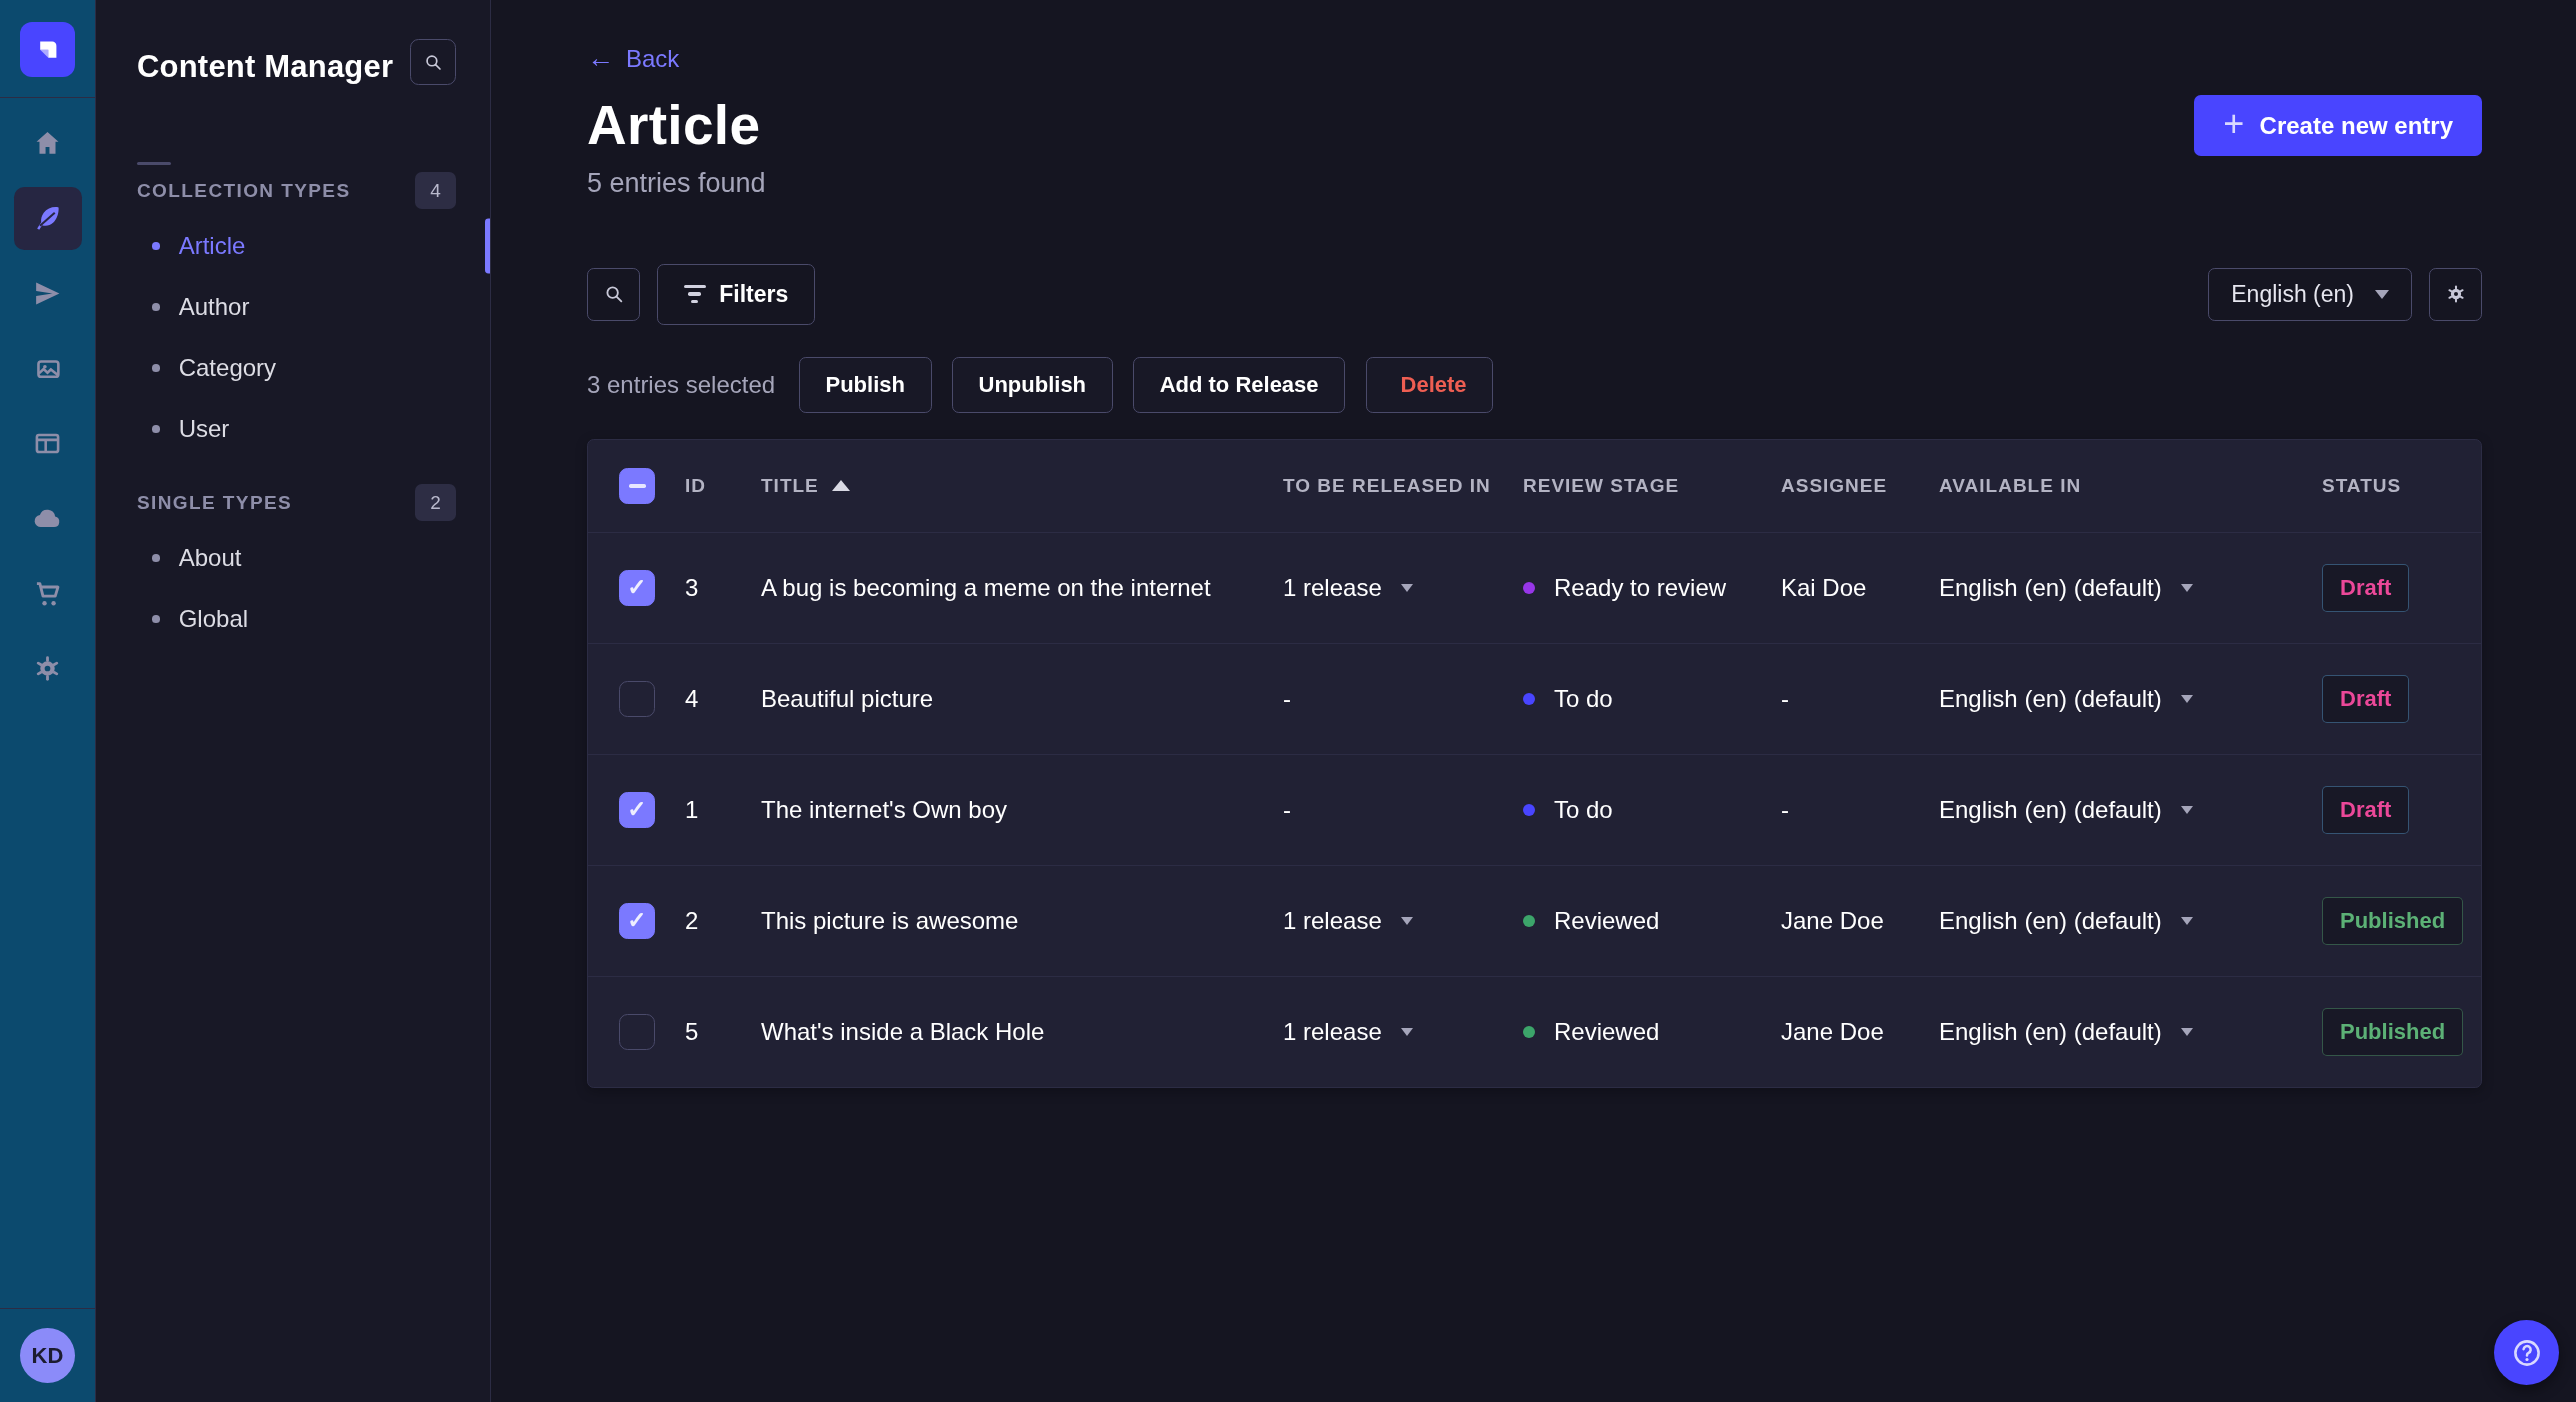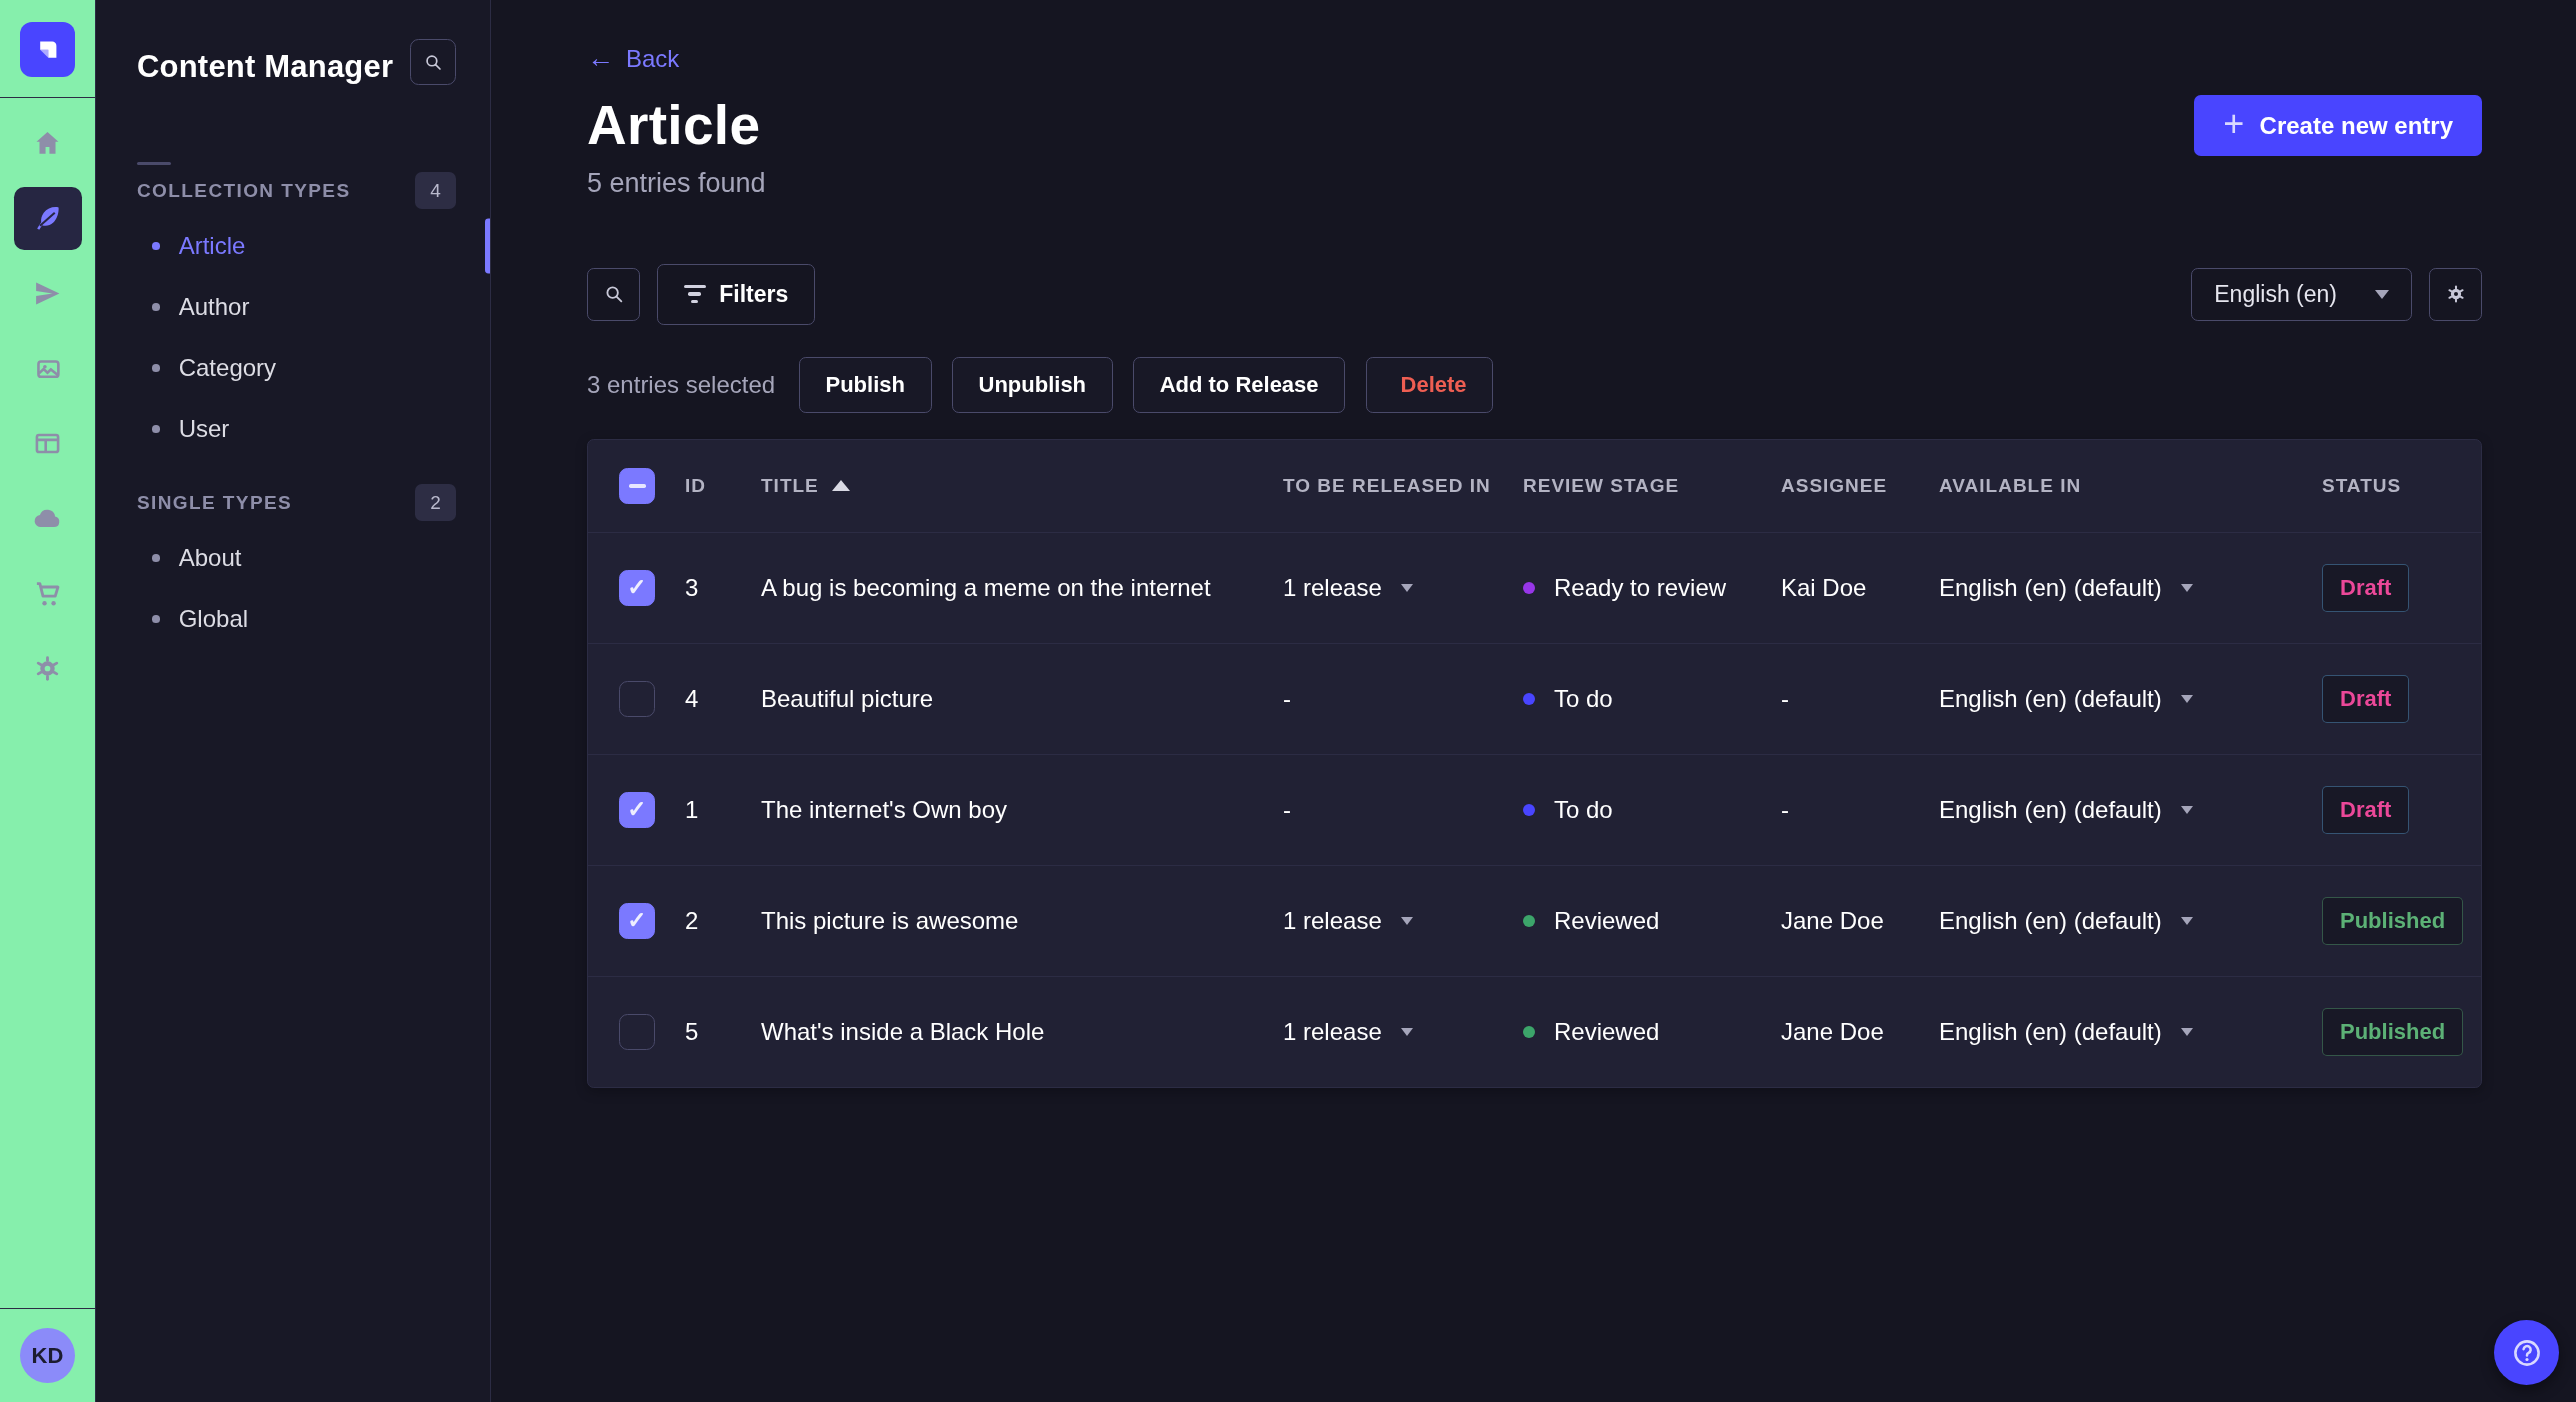--- a/index.html
+++ b/index.html
@@ -1,21 +1,21 @@
 <!DOCTYPE html>
 <html style="font-size:13.6px"><head>
 <meta charset="utf-8">
 <style>
   * { margin:0; padding:0; box-sizing:border-box; }
   html,body { width:2576px; height:1402px; overflow:hidden; }
   body { background:#151521; color:#fff; font-family:"Liberation Sans", sans-serif; position:relative; }
   .app { display:flex; height:100%; }
 
   
-  .rail { width:96px; background:#86efac; border-right:0.9px solid #2c2c44; display:flex; flex-direction:column; }
+  .rail { width:96px; background:#0c4a6e; border-right:0.9px solid #2c2c44; display:flex; flex-direction:column; }
   .rail-top { width:100%; display:flex; justify-content:center; padding:22px 0 20.4px; border-bottom:0.9px solid #2c2c44; }
   .logo { width:55px; height:55px; border-radius:12px; background:#4945ff; display:flex; align-items:center; justify-content:center; cursor:pointer; }
   .logo svg { width:36px; height:36px; }
   .rail-icons { display:flex; flex-direction:column; gap:12px; margin-top:13.6px; align-items:center; }
   .rail-slot { width:68px; height:63px; border-radius:10.2px; display:flex; align-items:center; justify-content:center; color:#8e8ea9; cursor:pointer; }
   .rail-slot svg { width:31px; height:31px; }
   .rail-slot.active { background:#262642; color:#7b79ff; }
   .rail-bottom { margin-top:auto; width:100%; border-top:0.9px solid #2c2c44; padding:19px 0; display:flex; justify-content:center; }
   .avatar { width:55px; height:55px; border-radius:50%; background:#8b8bf9; color:#1c1c30; font-size:22px; font-weight:700; display:flex; align-items:center; justify-content:center; cursor:pointer; }
 
@@ -47,21 +47,21 @@
   .plus { font-size:36px; font-weight:300; color:#d9d8ff; line-height:0; margin-top:-3.4px; }
 
   .toolbar { margin-top:65px; display:flex; align-items:center; justify-content:space-between; }
   .toolbar-left, .toolbar-right { display:flex; align-items:center; gap:17px; }
   .sq-btn { width:53px; height:53px; border-radius:6.8px; border:0.9px solid #4a4a6a; background:transparent; color:#c8c8d8; display:flex; align-items:center; justify-content:center; cursor:pointer; }
   .sq-btn svg { width:22px; height:22px; }
   .filters-btn { height:61px; padding:0 25.6px; border-radius:6.8px; border:0.9px solid #4a4a6a; background:transparent; color:#fff; font-size:23px; font-weight:600; display:flex; align-items:center; gap:13.6px; cursor:pointer; font-family:inherit; }
   .filter-glyph { display:flex; flex-direction:column; gap:4.3px; align-items:center; }
   .filter-glyph i { display:block; height:3.4px; border-radius:1.7px; background:#d2d2e0; }
   .filter-glyph i:nth-child(1){ width:22px; } .filter-glyph i:nth-child(2){ width:13.6px; } .filter-glyph i:nth-child(3){ width:6.8px; }
-  .locale-select { height:53px; padding:0 22px; border-radius:6.8px; border:0.9px solid #4a4a6a; background:transparent; color:#e6e6ef; font-size:23px; display:flex; align-items:center; gap:38px; cursor:pointer; font-family:inherit; }
+  .locale-select { height:53px; padding:0 22px; border-radius:6.8px; border:0.9px solid #4a4a6a; background:transparent; color:#e6e6ef; font-size:23px; display:flex; align-items:center; gap:21px; cursor:pointer; font-family:inherit; }
   .caret-down { width:0; height:0; border-left:7.7px solid transparent; border-right:7.7px solid transparent; border-top:9.4px solid #a5a5ba; }
 
   .selection-row { margin-top:32px; display:flex; align-items:center; gap:20.4px; }
   .selection-text { font-size:24px; color:#a5a5ba; margin-right:3.4px; }
   .action-btn { height:56px; padding:0 25.6px; border-radius:6.8px; border:0.9px solid #4a4a6a; background:#181826; color:#fff; font-size:22px; font-weight:600; cursor:pointer; font-family:inherit; }
   .action-btn.danger { color:#ee5e52;padding-left:34px; }
 
   
   .table-card { margin-top:26.4px; background:#212134; border:0.9px solid #2c2c44; border-radius:6.8px; overflow:hidden; box-shadow:0 3.4px 12px rgba(0,0,0,.25); }
   .trow { display:grid; grid-template-columns:66px 76px 522px 240px 258px 158px 383px 1fr; align-items:center; padding-left:31px; height:111px; border-top:0.9px solid #2c2c44; }

